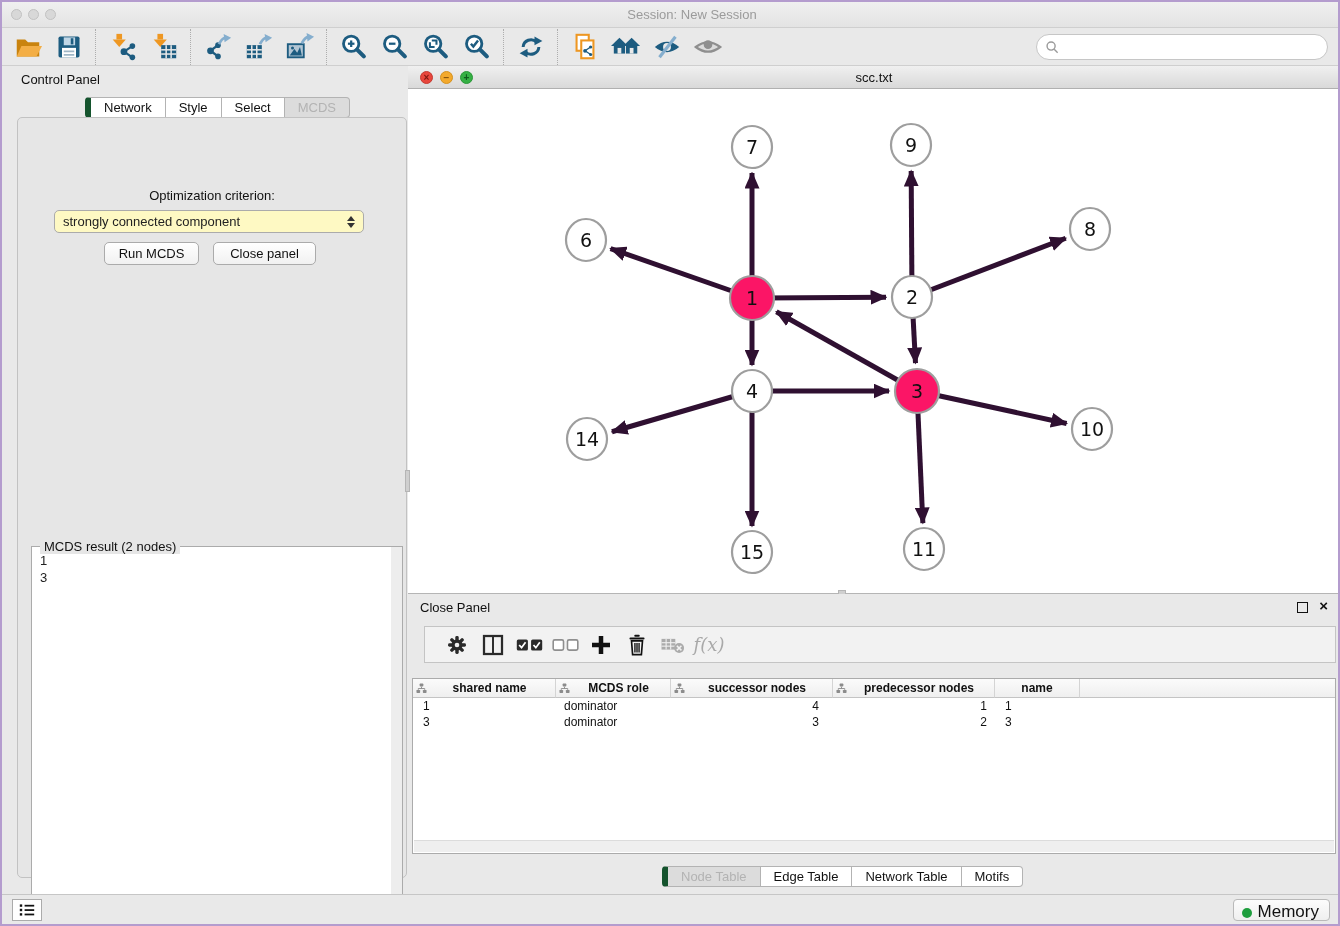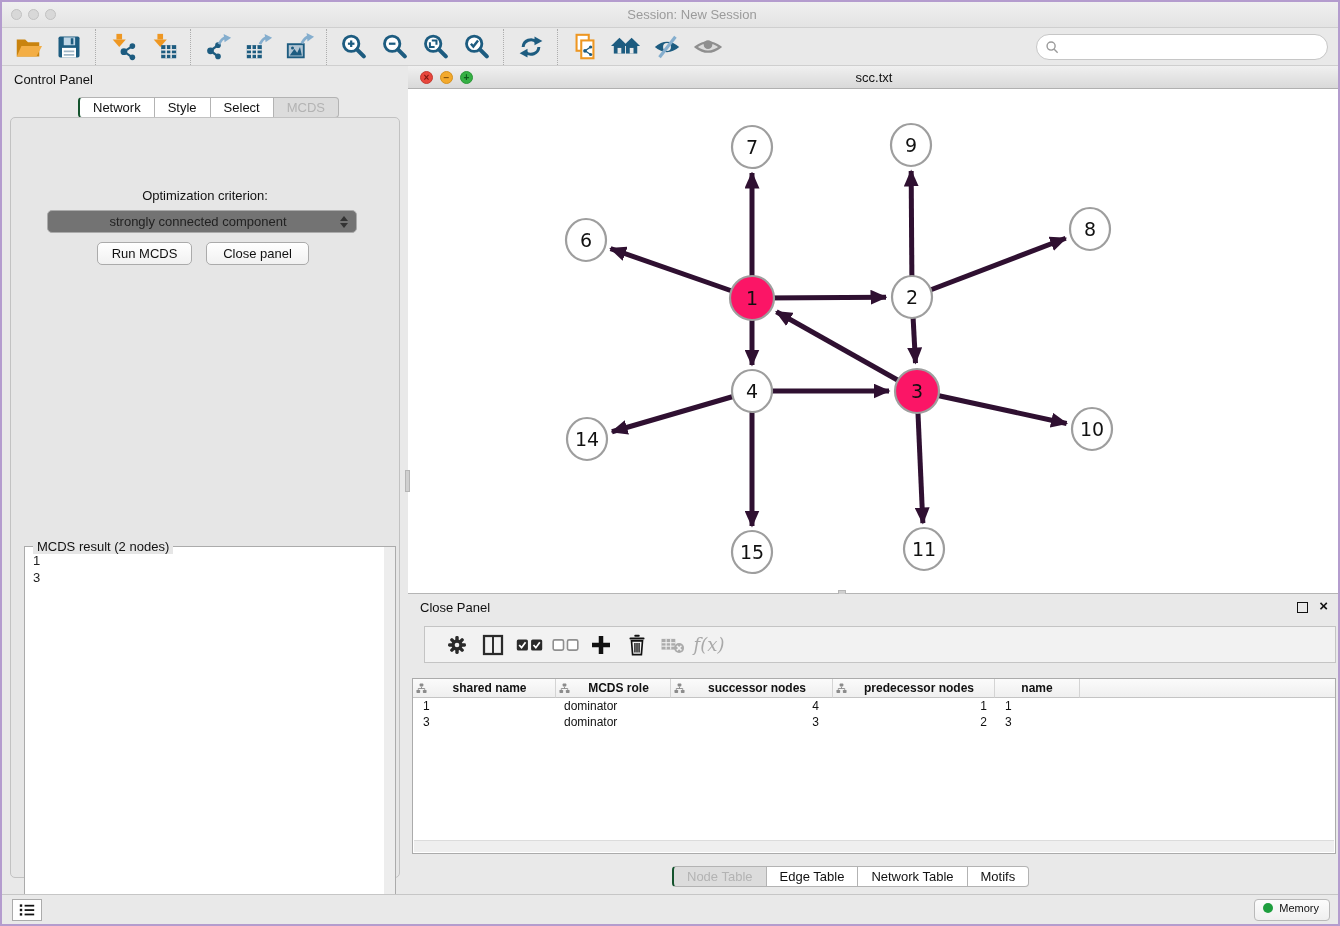--- a/index.html
+++ b/index.html
@@ -24,43 +24,43 @@
   .tbtn { width:33px; height:34px; display:flex; align-items:center; justify-content:center;
           margin:0 4px; cursor:default; }
   .tsep { width:0; height:36px; border-left:1px dotted #ADADAD; margin:0 6px; }
   #search-box { position:absolute; right:10px; top:6px; width:292px; height:26px;
                 background:#fff; border:1px solid #C6C6C6; border-radius:13px;
                 display:flex; align-items:center; padding-left:8px; }
   #search-box input { border:none; outline:none; flex:1; height:20px; font-size:13px;
                       background:transparent; margin-left:4px;}
 
   
-  #control-panel { position:absolute; left:0; top:64px; width:458px; height:832px;
+  #control-panel { position:absolute; left:7px; top:64px; width:458px; height:832px;
                    background:#E9E9E9; border-right:1px solid #B5B5B5; }
   .panel-head { position:relative; height:26px; }
   .panel-head .ph-title { position:absolute; left:12px; top:6px; font-size:13px; color:#111; }
   .float-btn { position:absolute; top:8px; width:11px; height:11px;
                border:1.5px solid #111; background:transparent; }
   .close-btn { position:absolute; top:3px; font-size:15px; font-weight:bold; color:#111; line-height:18px;}
   #cp-float{ right:36px; } #cp-close { right:14px; }
 
   .seg-tabs { position:absolute; display:flex; height:21px; }
   #cp-tabs { left:76px; top:31px; }
   .seg { background:#fff; border:1px solid #B3B3B3; border-left:none; padding:2px 13px 0;
          font-size:13px; color:#111; text-align:center; }
-  .seg:first-child { border-left:2px solid #14532d; border-radius:4px 0 0 4px; }
+  .seg:first-child { border-left:6px solid #14532d; border-radius:4px 0 0 4px; }
   .seg:last-child { border-radius:0 4px 4px 0; }
   .seg.selected { background:#DCDCDC; color:#B3B3B3; }
 
   #cp-box { position:absolute; left:8px; top:51px; width:390px; height:761px;
             background:#E6E6E6; border:1px solid #C2C2C2; border-radius:5px; }
   #opt-label { position:absolute; left:0; width:100%; top:70px; text-align:center; color:#111; }
-  #criterion { position:absolute; left:36px; top:92px; width:310px; height:23px; background:#737373;
+  #criterion { position:absolute; left:36px; top:92px; width:310px; height:23px; background:#fef9c3;
                border:1px solid #ABABAB; border-radius:5px; display:flex; align-items:center;
-               padding:6px 8px;text-align:center; }
+               padding:6px 8px; }
   #criterion .val { flex:1; font-size:13px; }
   .updown { display:flex; flex-direction:column; align-items:center; gap:2px; }
   .updown i { display:block; width:0; height:0; border-left:4px solid transparent;
               border-right:4px solid transparent; }
   .updown .up { border-bottom:5px solid #333; }
   .updown .dn { border-top:5px solid #333; }
   .aqua-btn { position:absolute; top:124px; height:23px; background:linear-gradient(#FFFFFF,#F1F1F1);
               border:1px solid #ABABAB; border-radius:5px; font-size:13px; color:#111;
               text-align:center; padding-top:3px; }
   #run-btn { left:86px; width:95px; }
@@ -101,31 +101,31 @@
                background:#fff; border:1px solid #ABABAB; overflow:hidden; }
   #table-header { display:flex; height:19px; }
   .th { display:flex; align-items:center; background:linear-gradient(#FBFBFB,#EFEFEF);
         border-right:1px solid #D4D4D4; border-bottom:1px solid #C4C4C4; padding:0 3px;font-weight:bold; }
   .th .lbl { flex:1; text-align:center; font-size:12px; color:#111; }
   .th.filler { flex:1; border-right:none; }
   .tr { display:flex; height:16px; align-items:center; }
   .td { font-size:12px; color:#111; overflow:hidden; white-space:nowrap; }
   #table-scroll { position:absolute; left:1px; right:1px; bottom:1px; height:12px;
                   background:#EFEFEF; border-top:1px solid #DCDCDC; }
-  #tp-tabs { left:264px; top:272px;border-radius:9px; }
+  #tp-tabs { left:254px; top:272px;border-radius:9px; }
 
   
   #status-bar { position:absolute; left:0; bottom:0; width:100%; height:30px;
                 background:#E9E9E9; border-top:1px solid #C6C6C6; }
   #status-list-btn { position:absolute; left:10px; top:4px; width:30px; height:22px;
                      background:#fff; border:1px solid #ABABAB; display:flex;
                      align-items:center; justify-content:center; }
   #memory-btn { position:absolute; right:8px; top:4px; height:22px; padding:2px 10px 0 8px;
                 background:linear-gradient(#FCFCFC,#EFEFEF); border:1px solid #B9B9B9;
-                border-radius:4px; font-size:11px; color:#111; }
+                border-radius:4px; font-size:17px; color:#111; }
   #memory-btn .dot { display:inline-block; width:10px; height:10px; border-radius:50%;
                      background:#1E9E3E; margin-right:6px; vertical-align:-1px; }
 </style>
 </head>
 <body>
 
 <div id="app">
 
   <div id="titlebar">
     <span class="tl-dot t1"></span>

